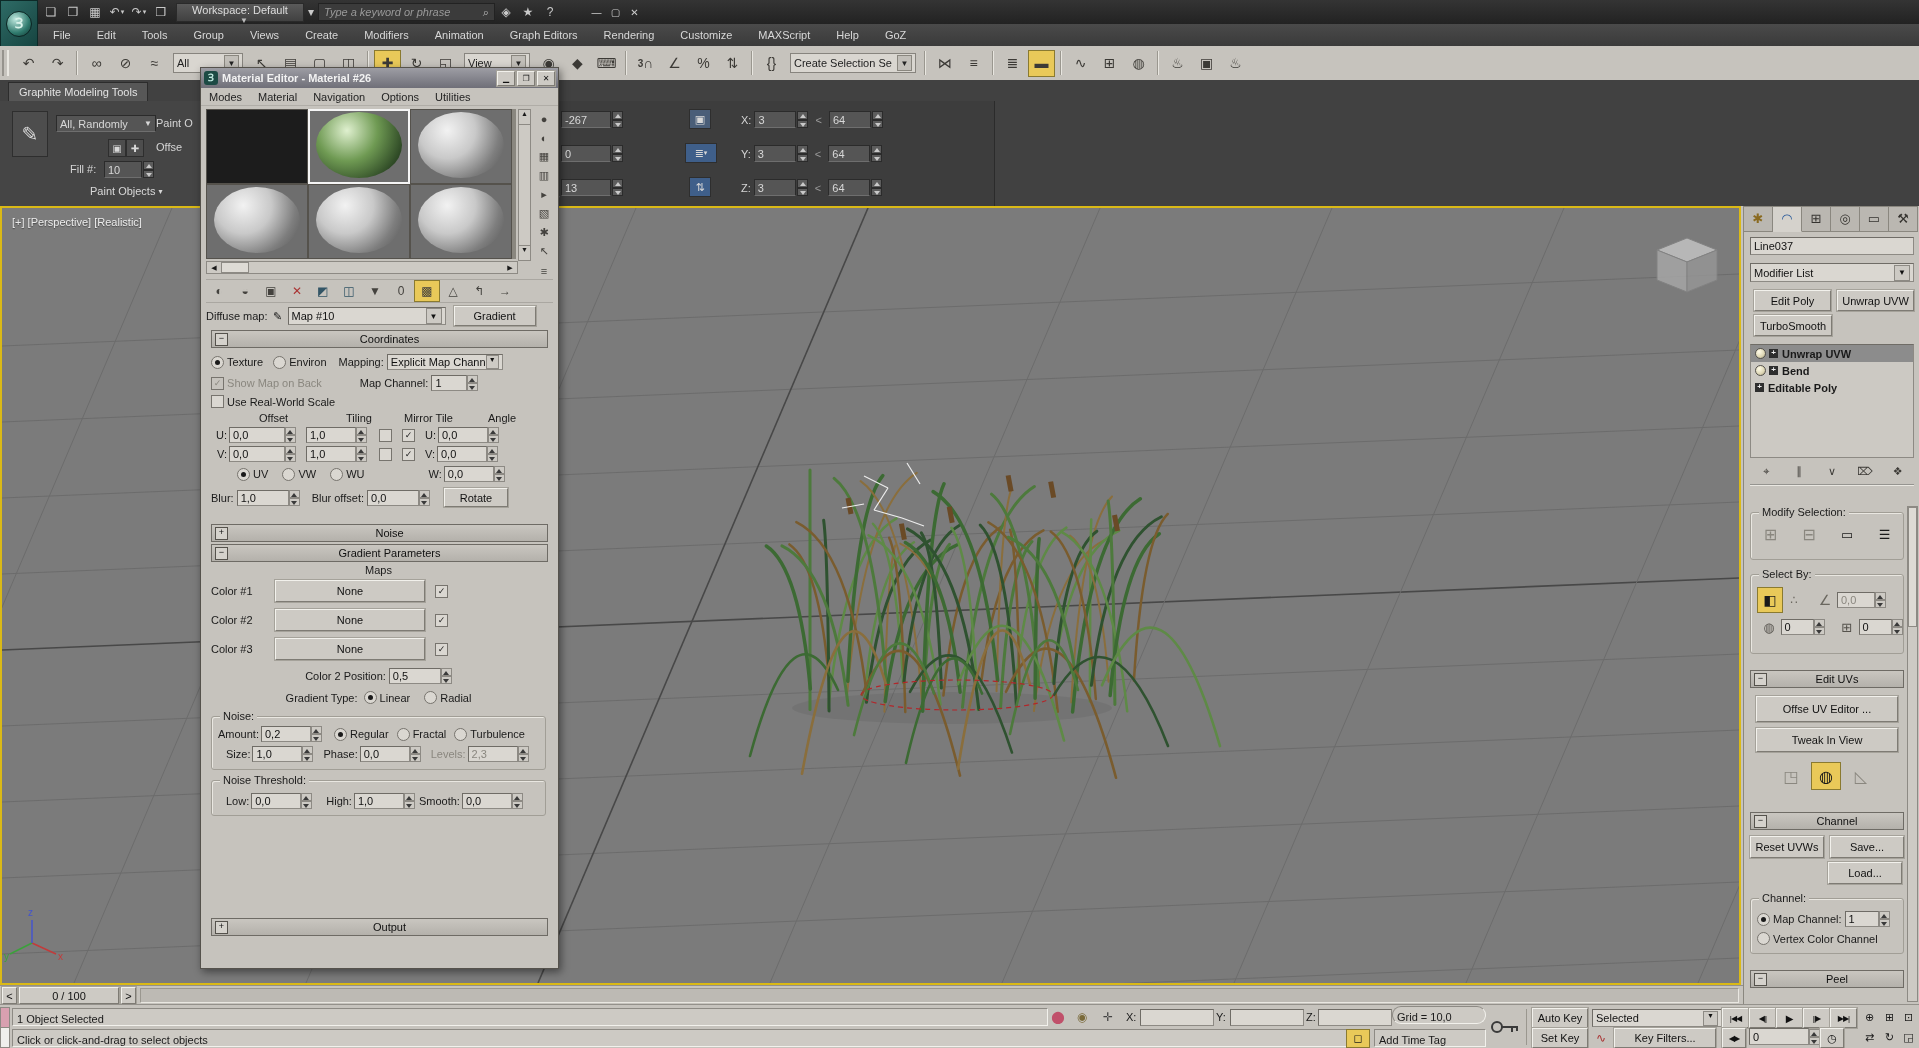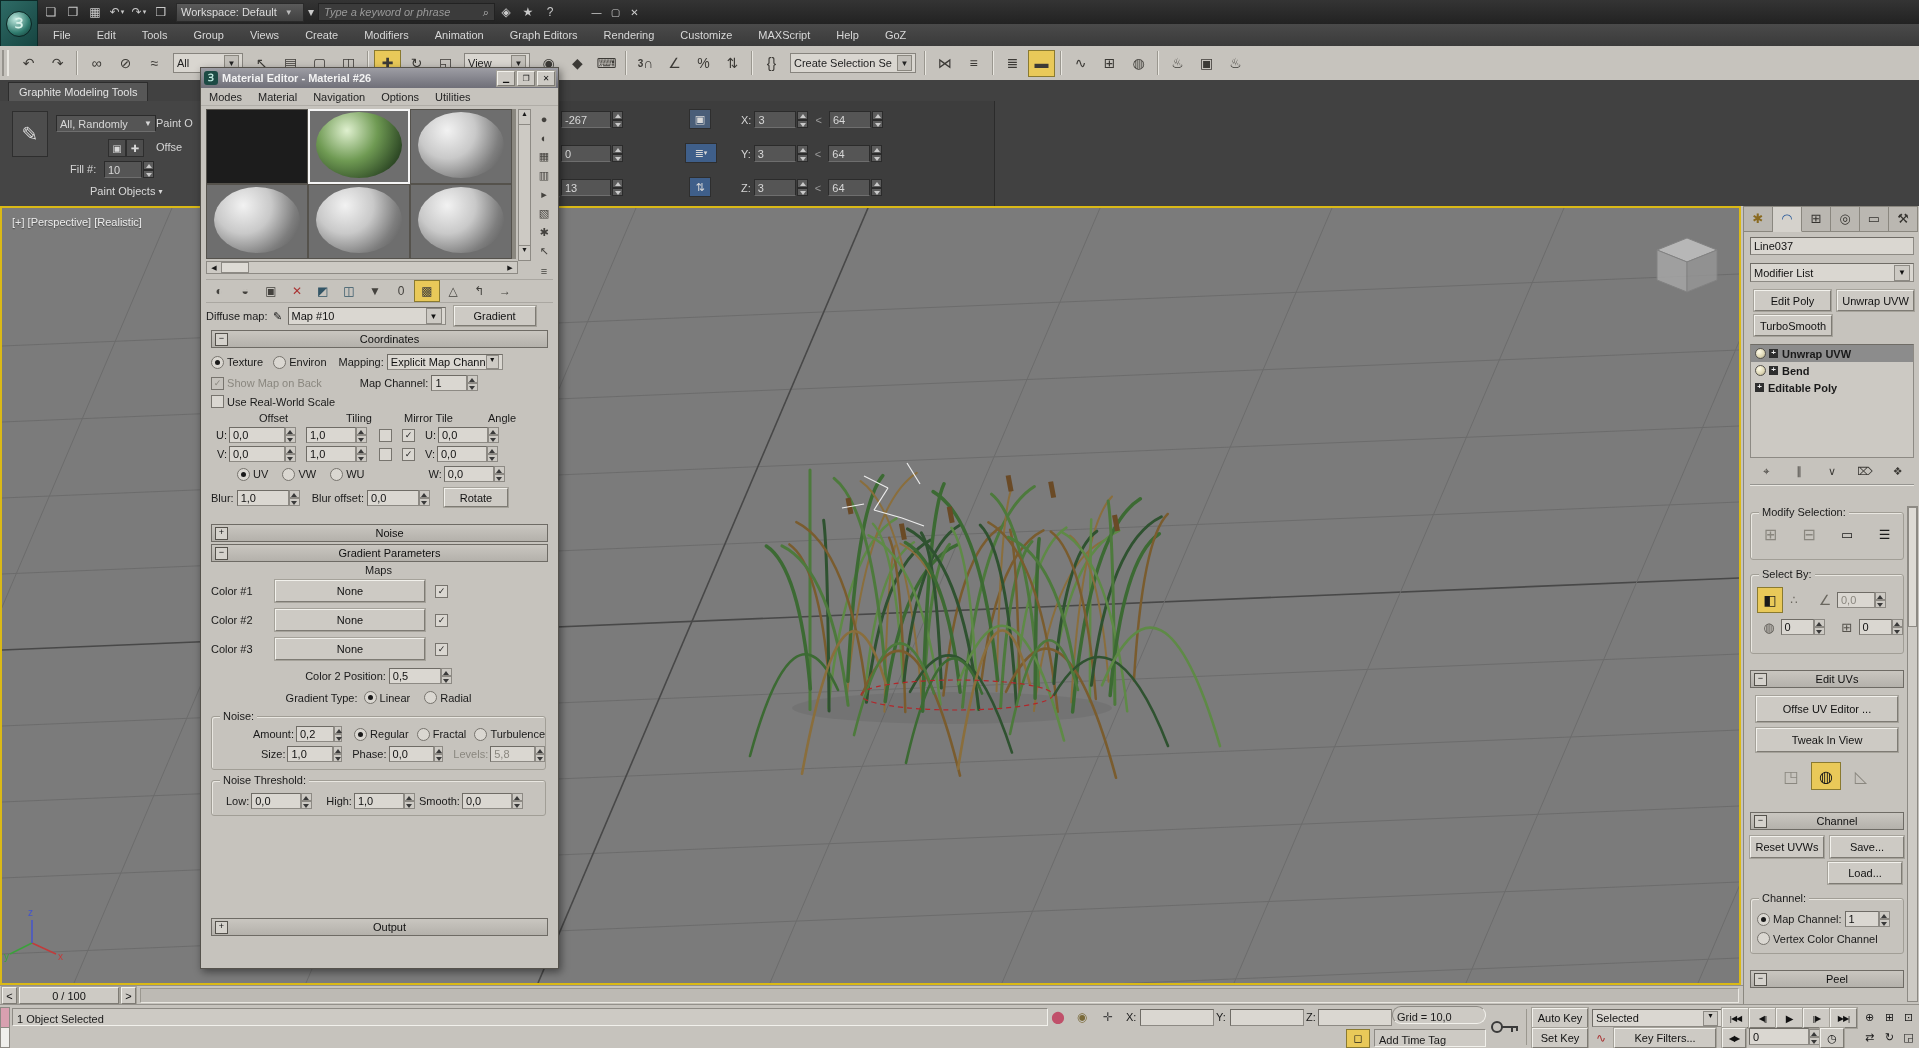--- a/index.html
+++ b/index.html
@@ -108,21 +108,21 @@
         <span>↶</span>
         <span style="font-size:7px;margin-left:1px;">▾</span>
       </div>
     <div class="qa-icon">
         <span>↷</span>
         <span style="font-size:7px;margin-left:1px;">▾</span>
       </div>
     <div class="qa-icon">
         <span>❒</span>
       </div>
-    <div class="dk-dd" style="width:118px;margin-left:4px;">
+    <div class="dk-dd" style="width:118px;margin-left:4px;flex-direction:column;">
       <span>Workspace: Default</span>
         <span class="arr">▼</span>
     </div>
     <div class="qa-icon" style="width:14px;">▾</div>
     <div id="search-box" style="width:165px;">
       <span>Type a keyword or phrase</span>
       <span style="margin-left:auto;font-style:normal;color:#bbb;">⌕</span>
     </div>
     <div class="qa-icon">
         <span>◈</span>
@@ -833,21 +833,21 @@
             <i class="up"></i>
             <i class="dn"></i>
           </span>
       </div>
       <div class="row" style="margin-top:7px;justify-content:center;">
         <span class="lbl">Gradient Type:</span>
         <span class="rd on" style="margin-left:6px;"></span>&nbsp;<span class="lbl">Linear</span>
         <span class="rd" style="margin-left:14px;"></span>&nbsp;<span class="lbl">Radial</span>
       </div>
 
-      <div class="grp" style="margin-top:12px;height:52px;padding-left:35px;">
+      <div class="grp" style="margin-top:12px;height:52px;">
         <span class="glab lbl">Noise:</span>
         <div class="row" style="margin-top:9px;margin-left:6px;">
           <span class="lbl">Amount:</span>
           <div class="fd" style="width:42px;margin-left:2px;">
               <span>0,2</span>
             </div><span class="sp">
               <i class="up"></i>
               <i class="dn"></i>
             </span>
           <span class="rd on" style="margin-left:12px;"></span>&nbsp;<span class="lbl">Regular</span>
@@ -866,21 +866,21 @@
           <span class="lbl" style="margin-left:10px;">Phase:</span>
           <div class="fd" style="width:42px;margin-left:2px;">
               <span>0,0</span>
             </div>
             <span class="sp">
               <i class="up"></i>
               <i class="dn"></i>
             </span>
           <span class="dislbl" style="margin-left:10px;">Levels:</span>
           <div class="fd" style="width:42px;margin-left:2px;color:#8a877f;">
-              <span class="dislbl">5,8</span>
+              <span class="dislbl">2,3</span>
             </div>
             <span class="sp">
               <i class="up"></i>
               <i class="dn"></i>
             </span>
         </div>
       </div>
 
       <div class="grp" style="margin-top:10px;height:34px;">
         <span class="glab lbl">Noise Threshold:</span>
@@ -1139,20 +1139,23 @@
     <span class="abs lbl" style="left:1126px;top:6px;">X:</span>
     <div class="abs fd" style="left:1140px;top:4px;width:66px;height:15px;"></div>
     <span class="abs lbl" style="left:1216px;top:6px;">Y:</span>
     <div class="abs fd" style="left:1230px;top:4px;width:66px;height:15px;"></div>
     <span class="abs lbl" style="left:1306px;top:6px;">Z:</span>
     <div class="abs fd" style="left:1318px;top:4px;width:66px;height:15px;"></div>
     <div class="abs st-fd" style="left:1392px;top:1px;width:84px;border-radius:9px;">
         <span>Grid = 10,0</span>
       </div>
 
+    <div class="abs st-fd" style="left:12px;top:24px;width:1326px;">
+        <span>Click or click-and-drag to select objects</span>
+      </div>
     <div class="abs glyph" style="left:1346px;top:24px;width:22px;height:17px;background:#e9c959;border:1px solid #8a7a30;font-size:11px;">
         <span>◻</span>
       </div>
     <div class="abs st-fd" style="left:1374px;top:24px;width:102px;">
         <span>Add Time Tag</span>
       </div>
 
     <div class="abs glyph" style="left:1484px;top:4px;width:42px;height:36px;border-right:1px solid #9a978f;">
       <svg width="30" height="16" viewBox="0 0 30 16">
           <circle cx="7" cy="8" r="5" fill="none" stroke="#3a3a3a" stroke-width="2"></circle>

